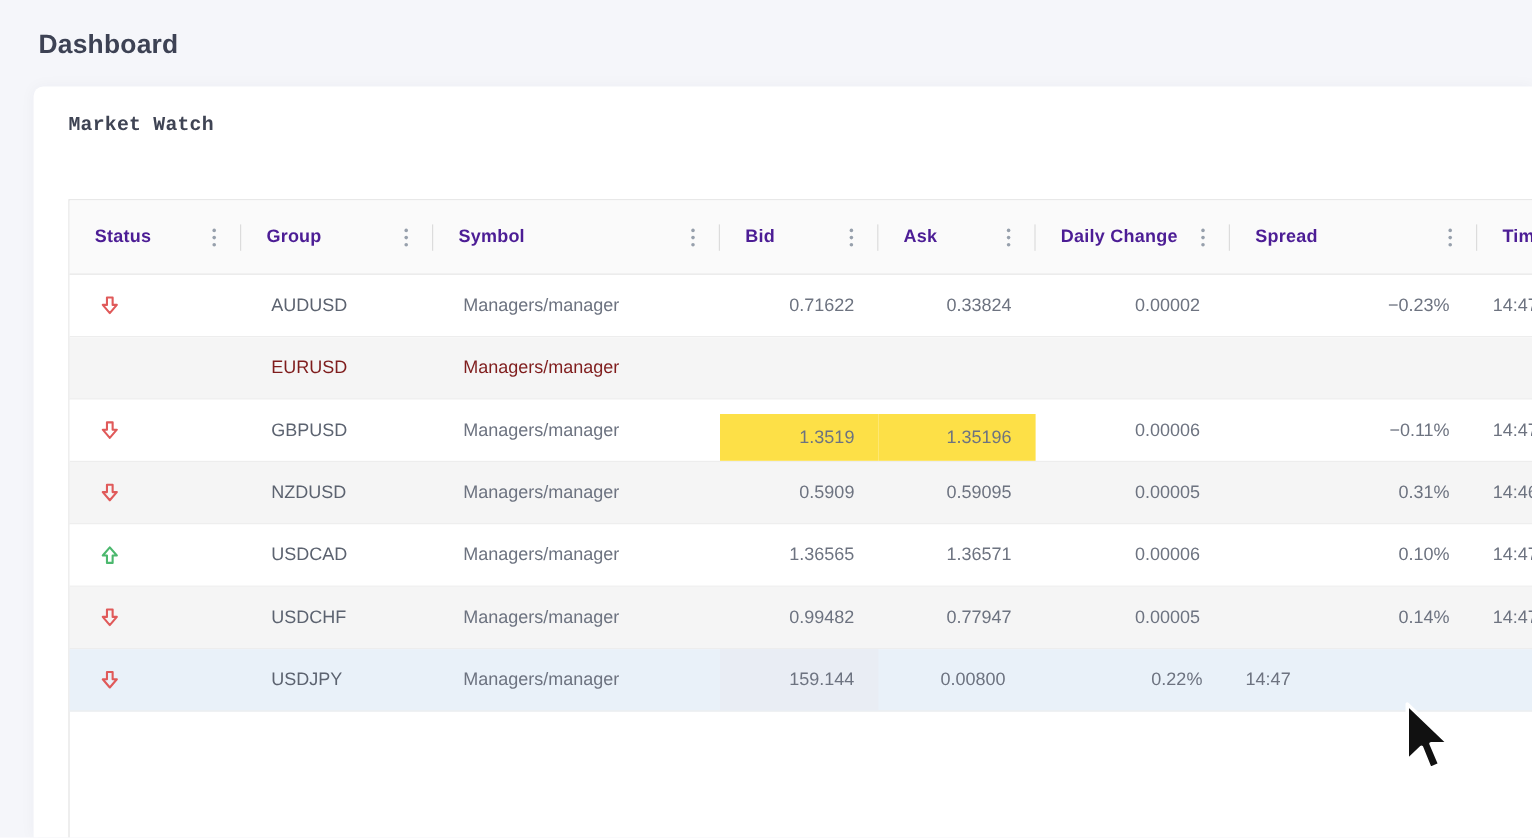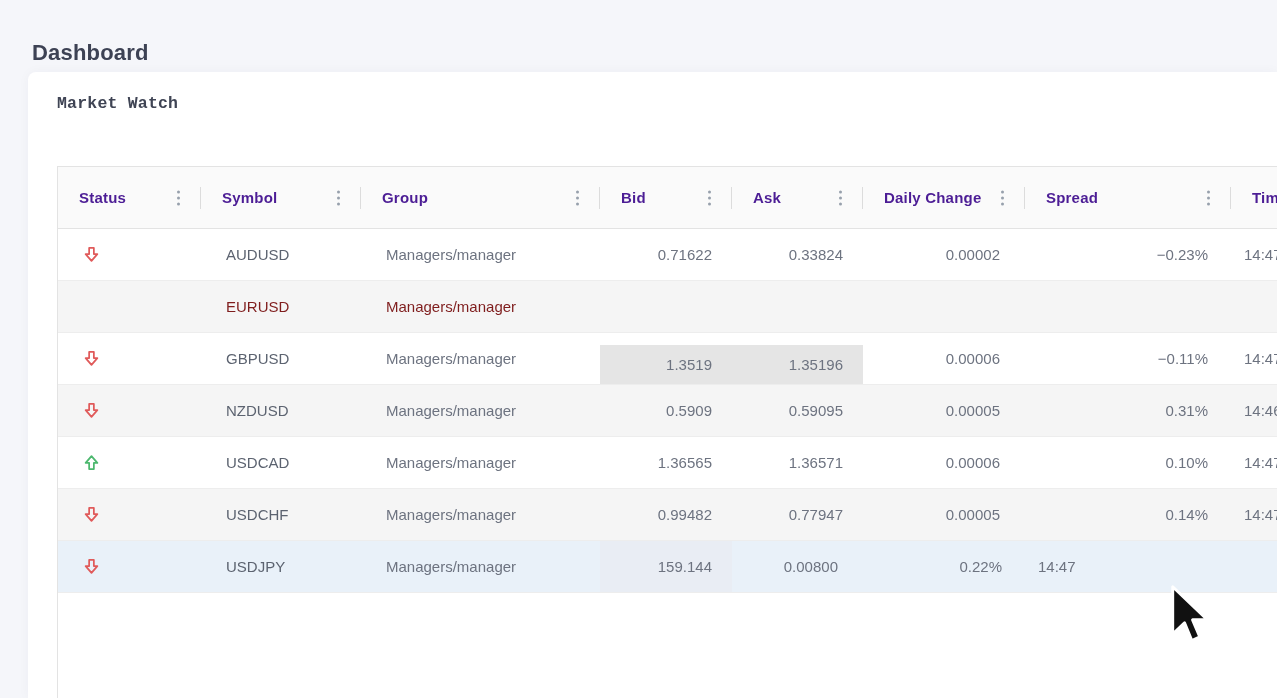--- a/index.html
+++ b/index.html
@@ -4,21 +4,21 @@
 <style>
   * { margin:0; padding:0; box-sizing:border-box; }
   html,body { width:1277px; height:698px; overflow:hidden; }
   body {
     background:#f5f6fa;
     font-family:"Liberation Sans", sans-serif;
     position:relative;
     color:#6d7380;
   }
   .page-title {
-    position:absolute; left:32px; top:40px;
+    position:absolute; left:32px; top:24px;
     font-size:22px; font-weight:700; color:#3d4254;
     letter-spacing:0.2px;
   }
   .card {
     position:absolute; left:28px; top:72px; right:0; bottom:0;
     background:#ffffff; border-radius:8px 0 0 0;
     box-shadow:0 0 12px rgba(40,50,80,0.04);
     overflow:hidden;
   }
   .panel-title {
@@ -63,21 +63,21 @@
   }
   .td.symbol { padding-left:25px; color:#5c6370; font-weight:500; }
   .td.group  { padding-left:25px; }
   .td.status { padding-left:23px; }
   .td.num    { justify-content:flex-end; }
   .td.bid, .td.ask { padding-right:20px; }
   .td.spread { padding-right:25px; }
   .td.daily_change { padding-right:23px; }
   .td.time { padding-left:13px; }
   .tr.disabled .td { color:#7f1d1d; }
-  .td.hl-red { background:#e5e5e5;margin-top:12px; }
+  .td.hl-red { background:#fde047;margin-top:12px; }
   .tr.selected .td.hl-blue { background:#e9edf4;text-align:center; }
   .arrow-icon { display:block; }
   .cursor {
     position:absolute; left:1170px; top:584px; width:40px; height:60px;
     pointer-events:none; z-index:50;
   }
 </style>
 </head>
 <body>
 
@@ -86,25 +86,25 @@
 <div class="card">
   <div class="panel-title">Market Watch</div>
 
   <div class="table-wrap">
     <div class="thead grid-row" id="thead">
         <div class="th">
           <span>Status</span>
           <span class="dots"></span>
         </div>
         <div class="th">
+          <span>Group</span>
+          <span class="dots"></span>
+        </div>
+        <div class="th">
           <span>Symbol</span>
-          <span class="dots"></span>
-        </div>
-        <div class="th">
-          <span>Group</span>
           <span class="dots"></span>
         </div>
         <div class="th">
           <span>Bid</span>
           <span class="dots"></span>
         </div>
         <div class="th">
           <span>Ask</span>
           <span class="dots"></span>
         </div>

